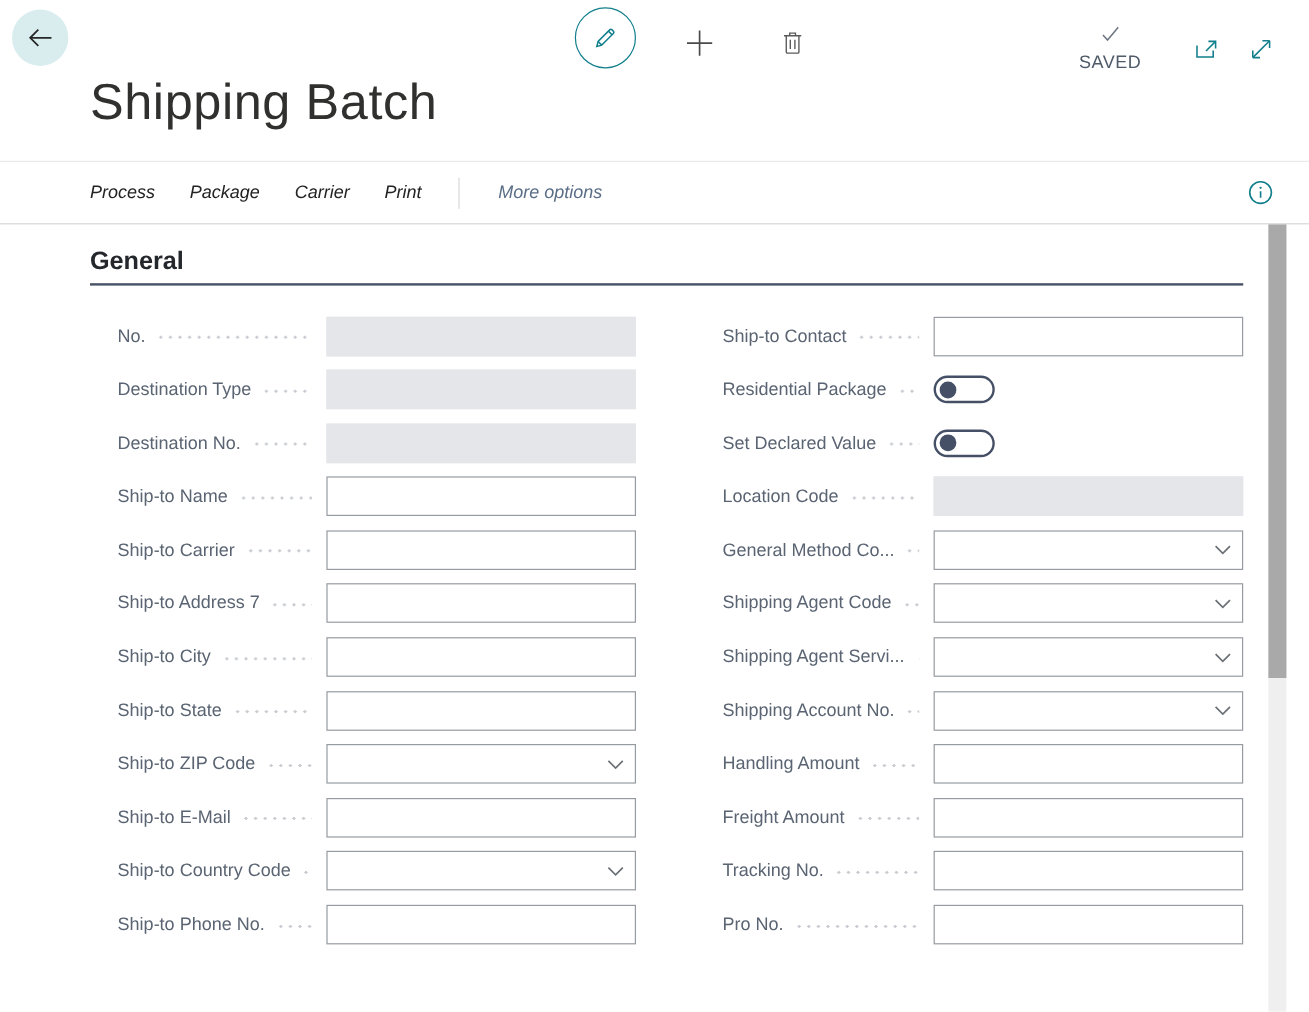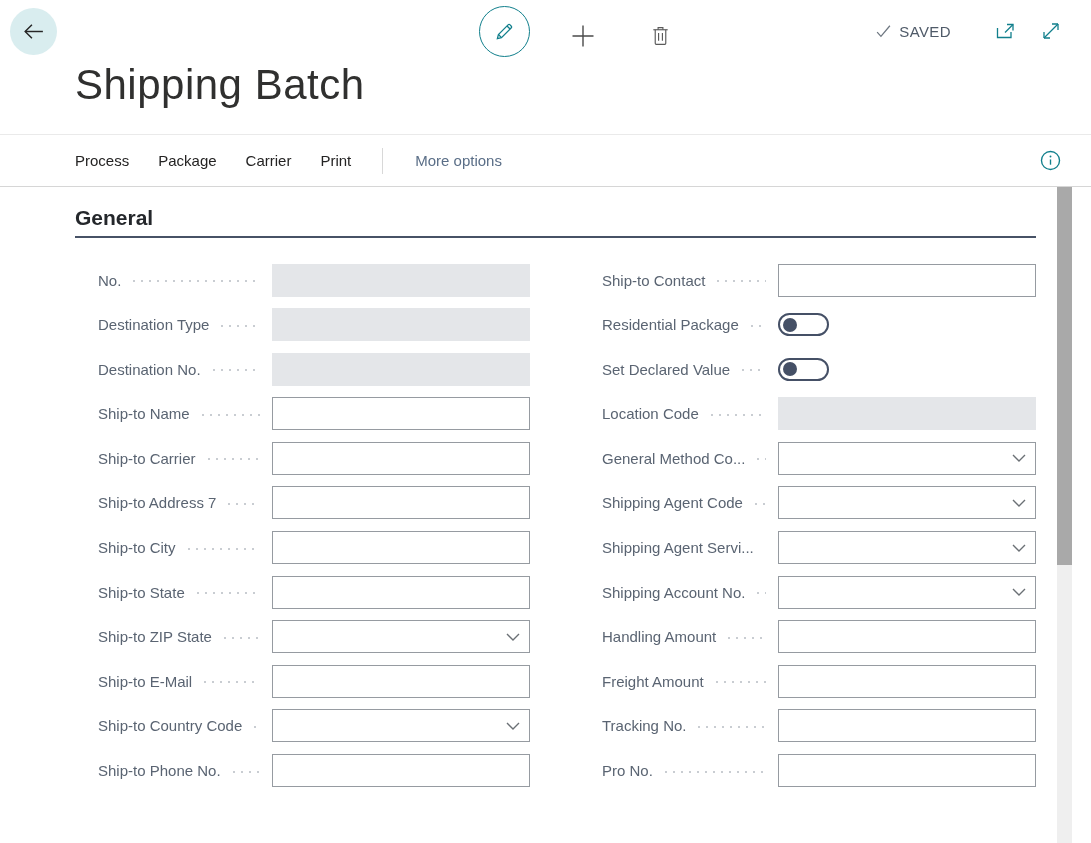--- a/index.html
+++ b/index.html
@@ -38,36 +38,36 @@
     display:flex;align-items:center;justify-content:center;background:#fff;cursor:pointer;
   }
   .icon-btn{
     display:flex;align-items:center;justify-content:center;cursor:pointer;background:none;border:none;
   }
   .plus-btn{margin-left:38px;width:30px;height:30px;margin-top:8px;}
   .trash-btn{margin-left:48px;width:28px;height:28px;margin-top:8px;}
   .right-actions{
     position:absolute;top:20px;right:29px;display:flex;align-items:center;
   }
-  .saved-status{display:flex;align-items:center;gap:7px;margin-right:44px;}
+  .saved-status{display:flex;align-items:center;gap:7px;margin-right:44px;flex-direction:column;}
   .saved-status span{
     font-size:15px;letter-spacing:.4px;color:var(--saved-text);
   }
   .popout-btn{margin-right:23px;width:22px;height:22px;}
   .expand-btn{width:22px;height:22px;}
   
   .page-title{
     position:absolute;left:75px;top:61px;font-size:42px;font-weight:200;
     color:var(--title-text);letter-spacing:.5px;
   }
   
   .menubar{
     position:absolute;top:134px;left:0;width:100%;height:53px;
     border-top:1px solid #eaeaea;border-bottom:1px solid #d6d6d6;
-    display:flex;align-items:center;padding-left:75px;
+    display:flex;align-items:center;padding-left:75px;font-style:italic;
   }
   .menu-item{
     font-size:15px;color:var(--menu-text);margin-right:29px;cursor:pointer;white-space:nowrap;
   }
   .menu-divider{width:1px;height:26px;background:#d8d8d8;margin:0 2px;}
   .more-options{
     font-size:15px;color:var(--more-options-text);margin-left:30px;cursor:pointer;
   }
   .info-btn{position:absolute;right:30px;top:15px;width:21px;height:21px;}
   
@@ -249,21 +249,21 @@
       <div class="field-label">Ship-to City</div>
       <div class="dots"></div>
       <div class="field-control"><input type="text" style=""></div>
     </div>
     <div class="field-row">
       <div class="field-label">Ship-to State</div>
       <div class="dots"></div>
       <div class="field-control"><input type="text" style=""></div>
     </div>
     <div class="field-row">
-      <div class="field-label">Ship-to ZIP State</div>
+      <div class="field-label">Ship-to ZIP Code</div>
       <div class="dots"></div>
       <div class="field-control is-dropdown"><input type="text" style=""><span class="chevron">
           <svg width="14" height="9" viewBox="0 0 14 9" fill="none" stroke="#6b7075" stroke-width="1.4">
             <path d="M1 1l6 6 6-6"></path>
           </svg>
         </span></div>
     </div>
     <div class="field-row">
       <div class="field-label">Ship-to E-Mail</div>
       <div class="dots"></div>

